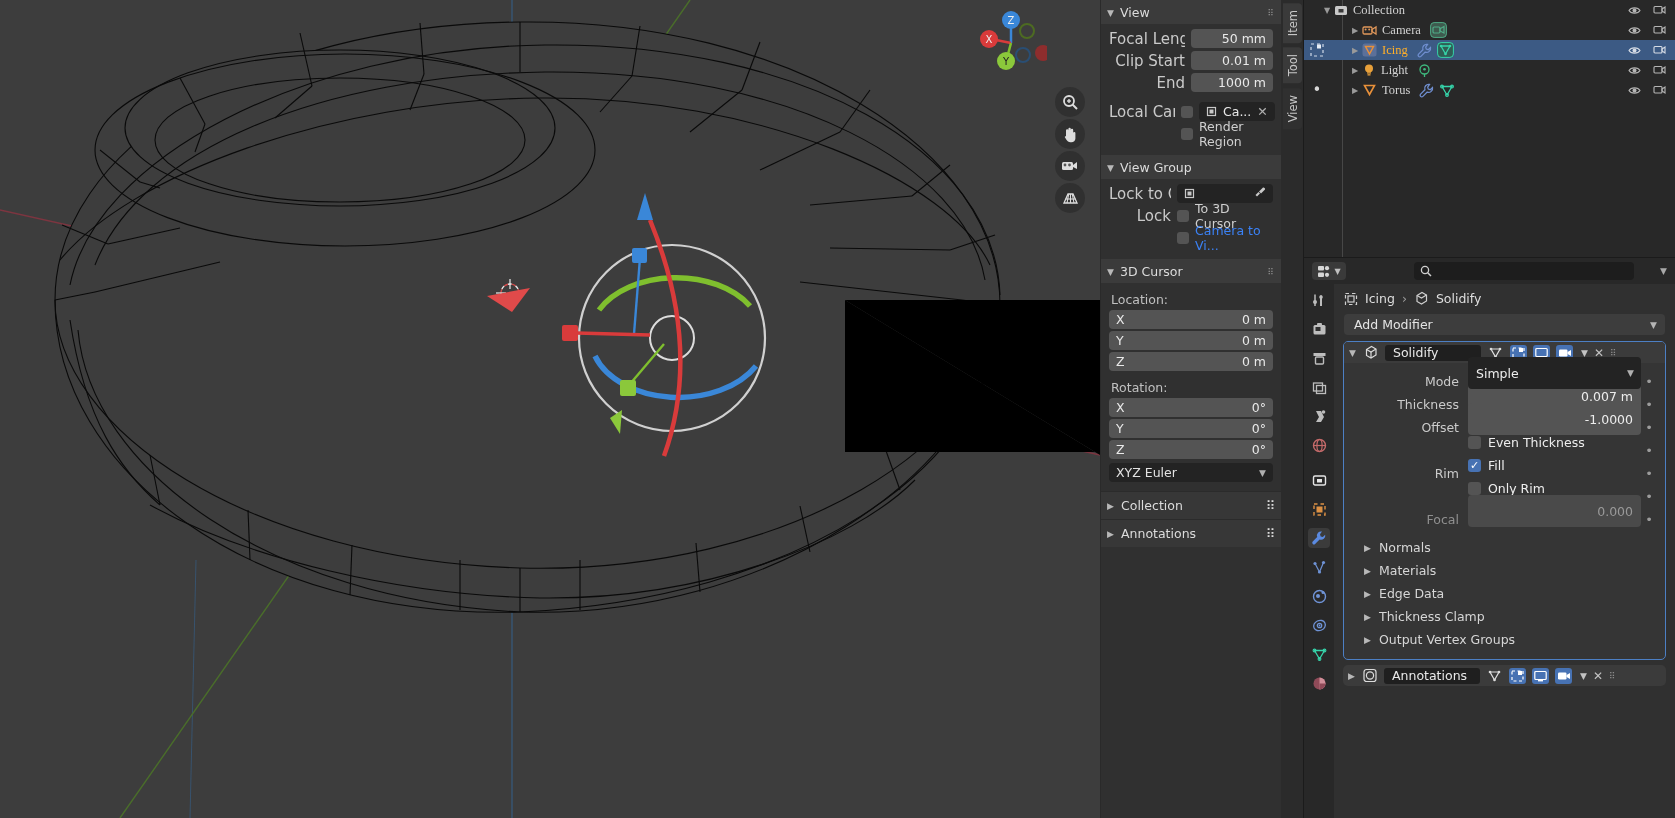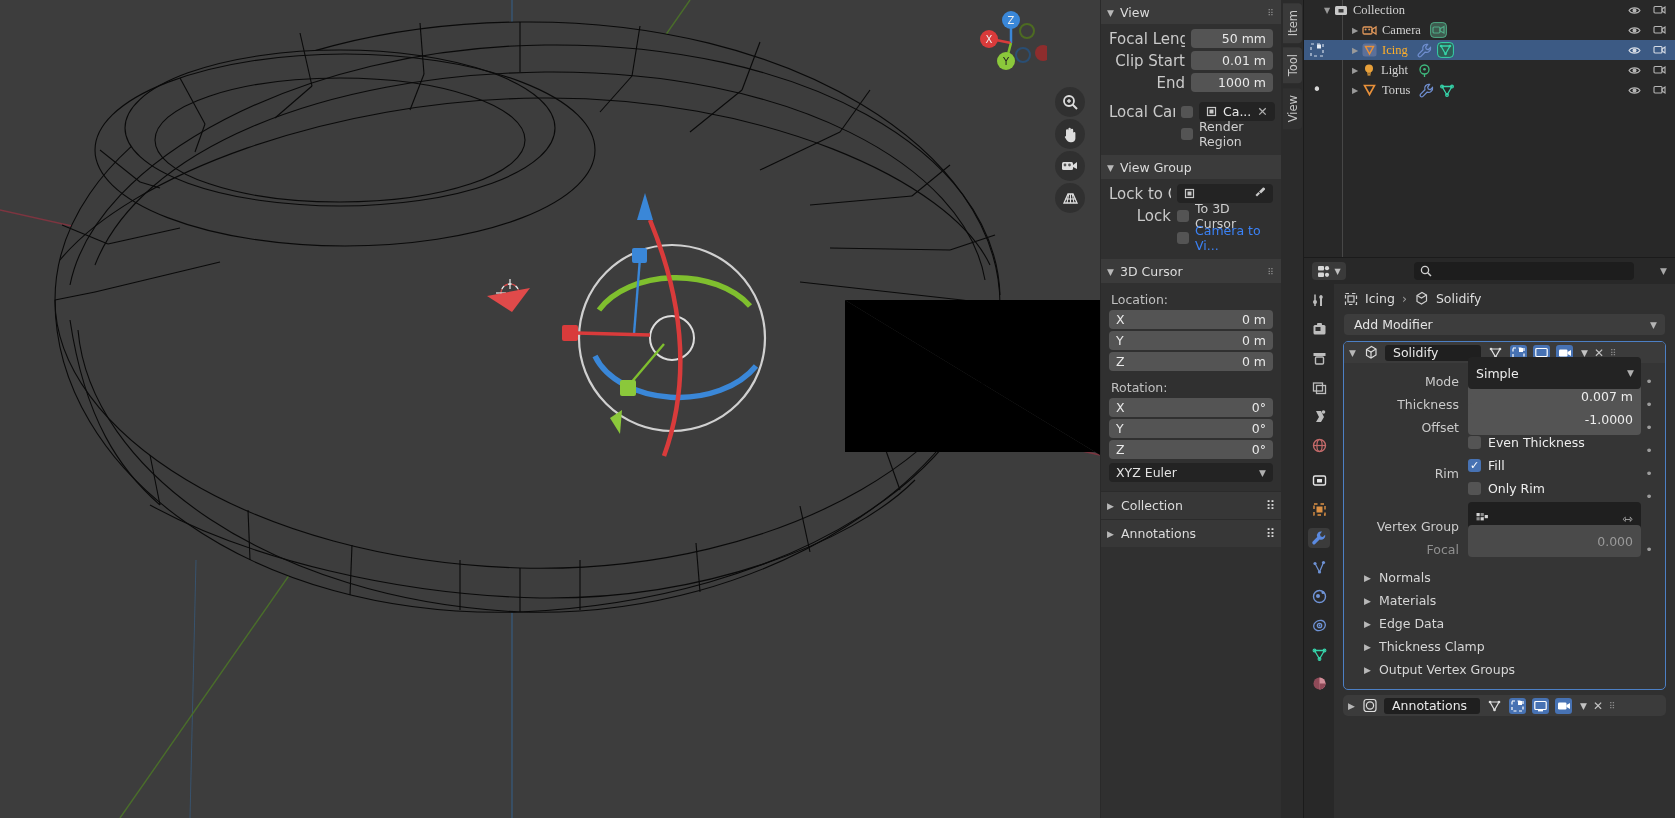--- a/index.html
+++ b/index.html
@@ -771,35 +771,20 @@
           <span class="dotcol">•</span>
         </div>
         <div class="mrow">
           <span class="mlab"></span>
           <span class="mfield" style="background:transparent; justify-content:flex-start; padding:0">
             <span class="mchk"></span>
             <span>Only Rim</span>
           </span>
           <span class="dotcol">•</span>
         </div>
-        <div class="mrow" style="margin-top:10px">
-          <span class="mlab">Vertex Group</span>
-          <span class="mfield dark">
-            <svg width="13" height="12" viewBox="0 0 13 12">
-                  <rect x="0.5" y="1" width="3.2" height="3.2" fill="#d2d2d2"></rect>
-                  <rect x="4.6" y="1" width="3.2" height="3.2" fill="#8b8b8b"></rect>
-                  <rect x="0.5" y="5.2" width="3.2" height="3.2" fill="#8b8b8b"></rect>
-                  <rect x="4.6" y="5.2" width="3.2" height="3.2" fill="#d2d2d2"></rect>
-                  <rect x="8.7" y="3" width="3.2" height="3.2" fill="#d2d2d2"></rect>
-                </svg>
-            <span></span>
-            <span style="margin-left:auto; color:#b8b8b8">⇿</span>
-          </span>
-          <span class="dotcol"></span>
-        </div>
         <div class="mrow">
           <span class="mlab dim">Focal</span>
           <span class="mfield dim">0.000</span>
           <span class="dotcol">•</span>
         </div>
 
         <div class="msub" style="margin-top:9px">
           <span class="caret">▶</span>
           <span>Normals</span>
         </div>

